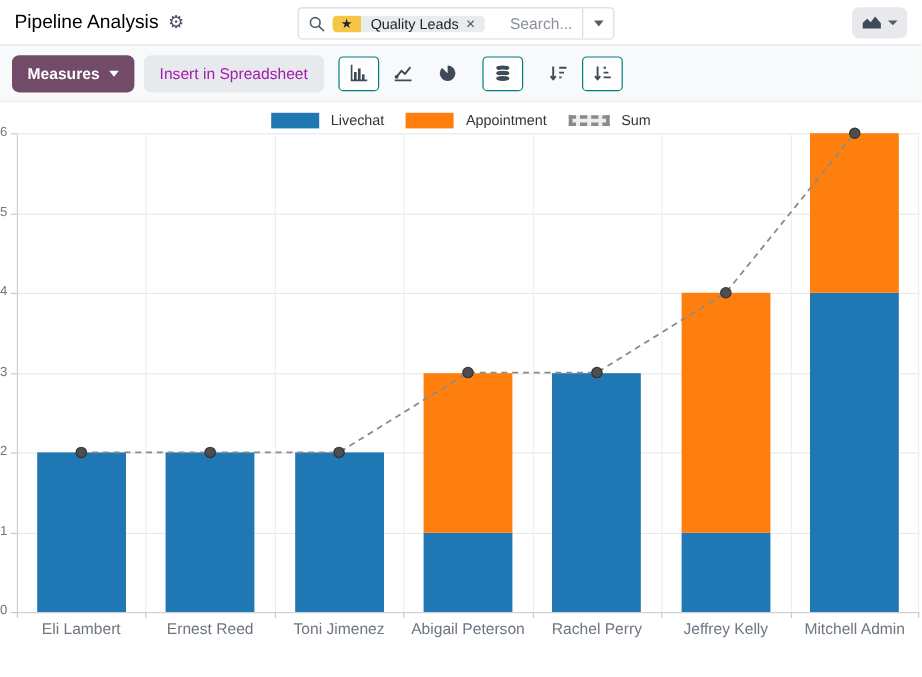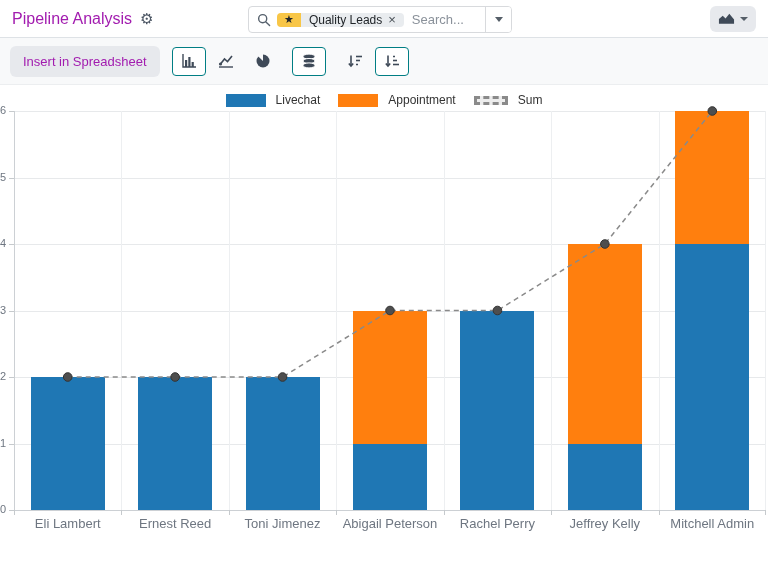--- a/index.html
+++ b/index.html
@@ -3,33 +3,33 @@
 <meta charset="utf-8">
 <style>
   html,body{margin:0;padding:0;width:768px;height:564px;overflow:hidden;background:#fff;
     font-family:"Liberation Sans",sans-serif;-webkit-font-smoothing:antialiased;}
   *{box-sizing:border-box;}
 
   
   .topbar{position:relative;height:38px;display:flex;align-items:center;
     padding:0 12px;background:#fff;border-bottom:1px solid #dee2e6;}
   .title-wrap{display:flex;align-items:center;gap:8px;}
-  .page-title{font-size:16px;font-weight:400;color:#a21caf;margin:0;}
+  .page-title{font-size:16px;font-weight:400;color:#000000;margin:0;}
   .gear{font-size:15px;color:#4b5563;line-height:1;cursor:pointer;}
   .searchbar{position:absolute;left:248px;top:6px;width:264px;height:27px;display:flex;
     align-items:center;background:#fff;border:1px solid #d8dadd;border-radius:4px;overflow:hidden;}
   .search-mag{display:flex;align-items:center;padding:0 6px 0 8px;flex:0 0 auto;}
   .facet{display:flex;align-items:stretch;border-radius:4px;overflow:hidden;
     font-size:12px;flex:0 0 auto;cursor:pointer;}
   .facet-star{display:flex;align-items:center;padding:0 7px;background:var(--facet-yellow,#f8c647);
     color:#212529;font-size:11px;}
   .facet-body{display:flex;align-items:center;gap:6px;padding:0 8px;background:#e9ecef;color:#212529;}
   .facet-x{font-size:13px;color:#495057;cursor:pointer;line-height:1;}
   .search-input{flex:1 1 auto;min-width:0;border:none;outline:none;padding:0 8px;
-    font-size:13px;color:#a21caf;font-family:inherit;background:transparent;}
+    font-size:13px;color:#a21caf;font-family:inherit;background:transparent;text-align:right;}
   .search-input::placeholder{color:#8a919a;}
   .search-caret{flex:0 0 26px;height:100%;display:flex;align-items:center;justify-content:center;
     border:none;border-left:1px solid #d8dadd;background:#fff;cursor:pointer;}
   .tri-down{width:0;height:0;border-left:4px solid transparent;border-right:4px solid transparent;
     border-top:5px solid #555e68;}
   .view-switcher{margin-left:auto;}
   .vs-btn{display:flex;align-items:center;gap:5px;height:26px;padding:0 8px;border:none;
     border-radius:6px;background:#e7e9ed;cursor:pointer;}
 
   
@@ -104,20 +104,24 @@
     <button class="vs-btn">
       <svg width="17" height="13" viewBox="0 0 18 13">
           <path d="M1 12 V7 L5 3.5 L8 6.5 L12 1.5 L17 7.5 V12 Z" fill="#3f4a58"></path>
         </svg>
       <span class="tri-down" style="border-top-width:4px;"></span>
     </button>
   </div>
 </header>
 
 <div class="toolbar">
+  <button class="btn-measures">
+    <span>Measures</span>
+    <span class="tri-down"></span>
+  </button>
 
   <button class="btn-insert">Insert in Spreadsheet</button>
 
   <div class="btn-group">
     <button class="icon-btn selected">
       <svg width="16" height="16" viewBox="0 0 16 16">
           <g fill="#3f4a58">
             <rect x="4" y="7" width="2.2" height="7"></rect>
             <rect x="7.3" y="4" width="2.2" height="10"></rect>
             <rect x="10.6" y="9" width="2.2" height="5"></rect>

